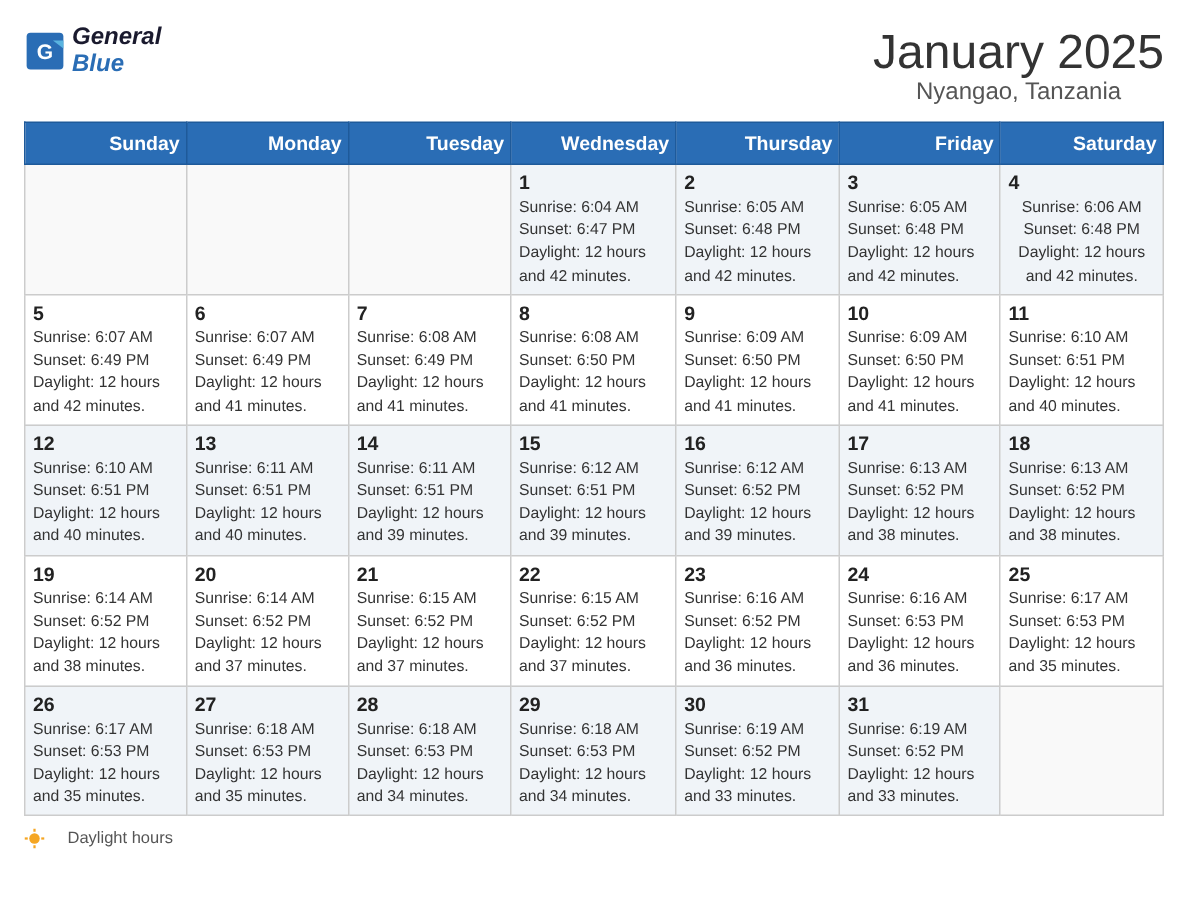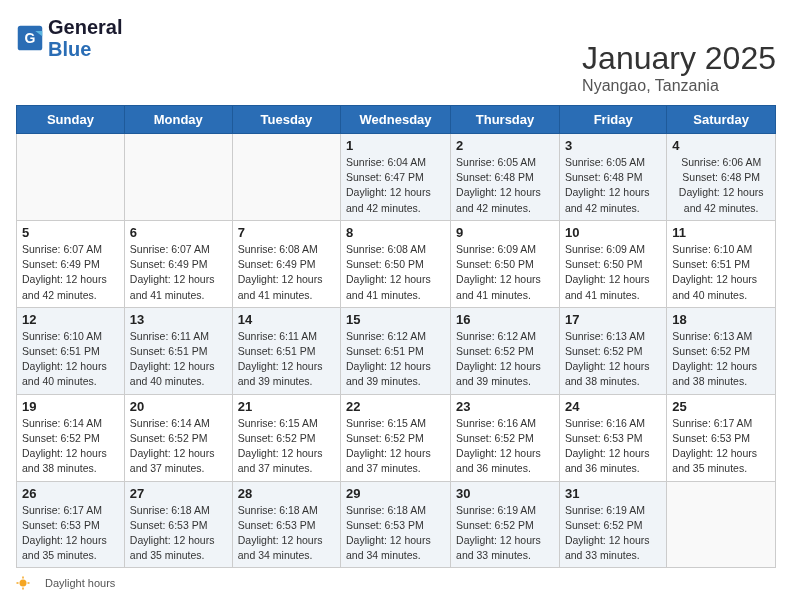--- a/index.html
+++ b/index.html
@@ -15,32 +15,32 @@
       justify-content: space-between;
       align-items: flex-start;
       margin-bottom: 10px;
     }
     .logo {
       display: flex;
       align-items: center;
       gap: 4px;
     }
     .logo-text {
-      font-size: 20px;
+      font-size: 16px;
       font-weight: bold;
       color: #1a1a2e;
       line-height: 1.1;
+      font-style: italic;
     }
     .logo-icon {
       width: 28px;
       height: 28px;
     }
     .title-block {
-      text-align: left;
-      margin-top: 24px;
+      text-align: center;
     }
     .month-title {
       font-size: 32px;
       font-weight: 300;
       color: #333;
     }
     .location {
       font-size: 16px;
       color: #555;
       font-weight: 400;
@@ -49,21 +49,21 @@
       width: 100%;
       border-collapse: collapse;
       font-size: 11px;
     }
     thead tr th {
       background-color: #2a6db5;
       color: #fff;
       padding: 6px 4px;
       font-size: 13px;
       font-weight: 600;
-      text-align: center;
+      text-align: right;
       border: 1px solid #1e5a9a;
     }
     tbody tr td {
       border: 1px solid #ccc;
       vertical-align: top;
       padding: 4px 5px;
       height: 80px;
       width: 113px;
     }
     tbody tr:nth-child(odd) td {

